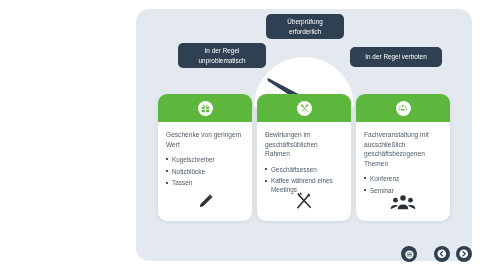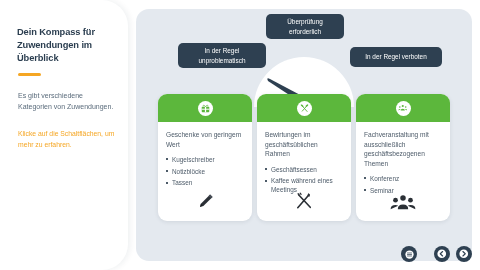--- a/index.html
+++ b/index.html
@@ -217,26 +217,20 @@
     justify-content: center;
   }
   .nav-btn svg { display: block; }
   #nav-gap { width: 5px; height: 1px; }
 </style>
 </head>
 <body>
 
 <div id="stage">
 
-  <div id="sidebar">
-    <div id="sidebar-title">Dein Kompass für Zuwendungen im Überblick</div>
-    <div id="sidebar-rule"></div>
-    <div id="sidebar-body">Es gibt verschiedene Kategorien von Zuwendungen.</div>
-    <div id="sidebar-hint">Klicke auf die Schaltflächen, um mehr zu erfahren.</div>
-  </div>
 
   <div id="main">
 
     <div id="gauge">
       <svg id="gauge-needle" viewBox="0 0 100 50">
         <path d="M50 44 L50 40 L16 22 Q12 20 14 24 L46 45 Z" fill="#2e4051"></path>
         <circle cx="50" cy="43" r="6" fill="#2e4051"></circle>
       </svg>
     </div>
 

